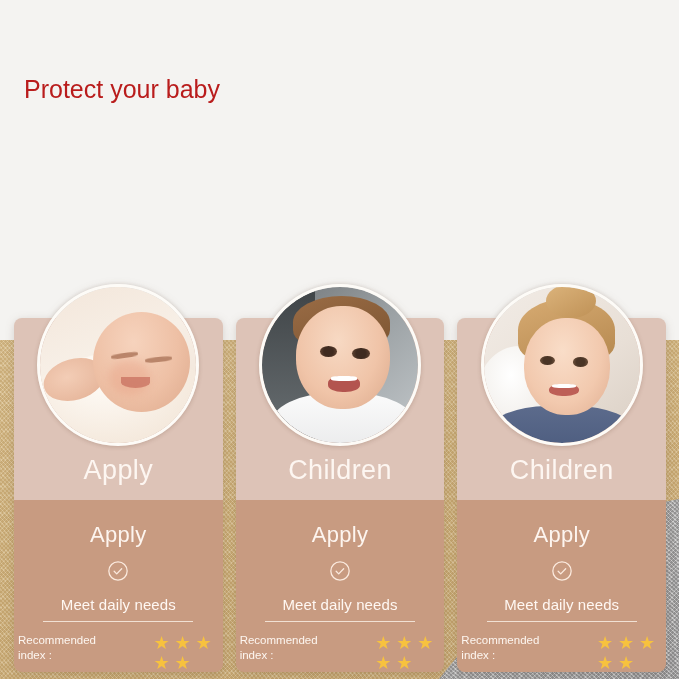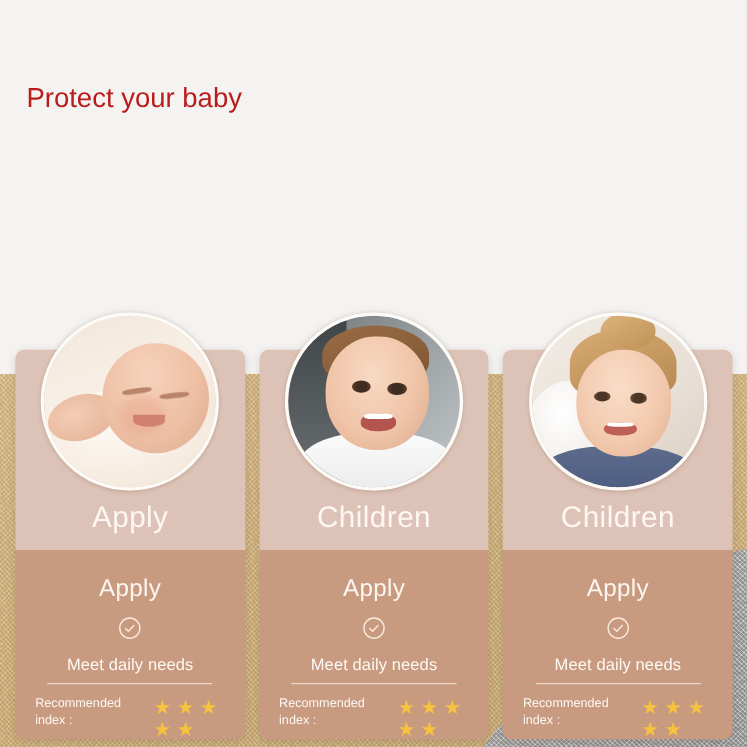--- a/index.html
+++ b/index.html
@@ -143,21 +143,21 @@
   .p-children .mouth{position:absolute;left:42%;top:62%;width:19%;height:8%;border-radius:45%;
     background:#bd5f57;}
   .p-children .teeth{position:absolute;left:44%;top:62%;width:15%;height:3%;border-radius:30%;background:#fff;}
 
   
   .apply{margin-top:22px;color:#fdf5ef;font-size:22px;font-weight:400;letter-spacing:.3px;}
   .check-icon{margin-top:12px;width:22px;height:22px;}
   .need{margin-top:14px;color:#fff8f3;font-size:15px;font-weight:400;letter-spacing:.1px;}
   .divider{margin-top:8px;width:150px;height:1px;background:rgba(255,248,240,.75);}
   .rec-row{
-    margin-top:11px;width:100%;padding:0 18px;box-sizing:border-box;
+    margin-top:11px;width:100%;padding:0 4px;box-sizing:border-box;
     display:flex;align-items:flex-start;justify-content:space-between;gap:22px;
   }
   .rec-label{color:#fdf6f0;font-size:11.5px;line-height:15px;white-space:pre-line;}
   .stars{display:flex;flex-wrap:wrap;width:66px;gap:2px 3px;padding-top:1px;}
   .star{width:18px;height:18px;flex:0 0 18px;color:#f7c23e;line-height:18px;font-size:18px;text-align:center;}
 </style>
 </head>
 <body>
 
 <div id="stage">

